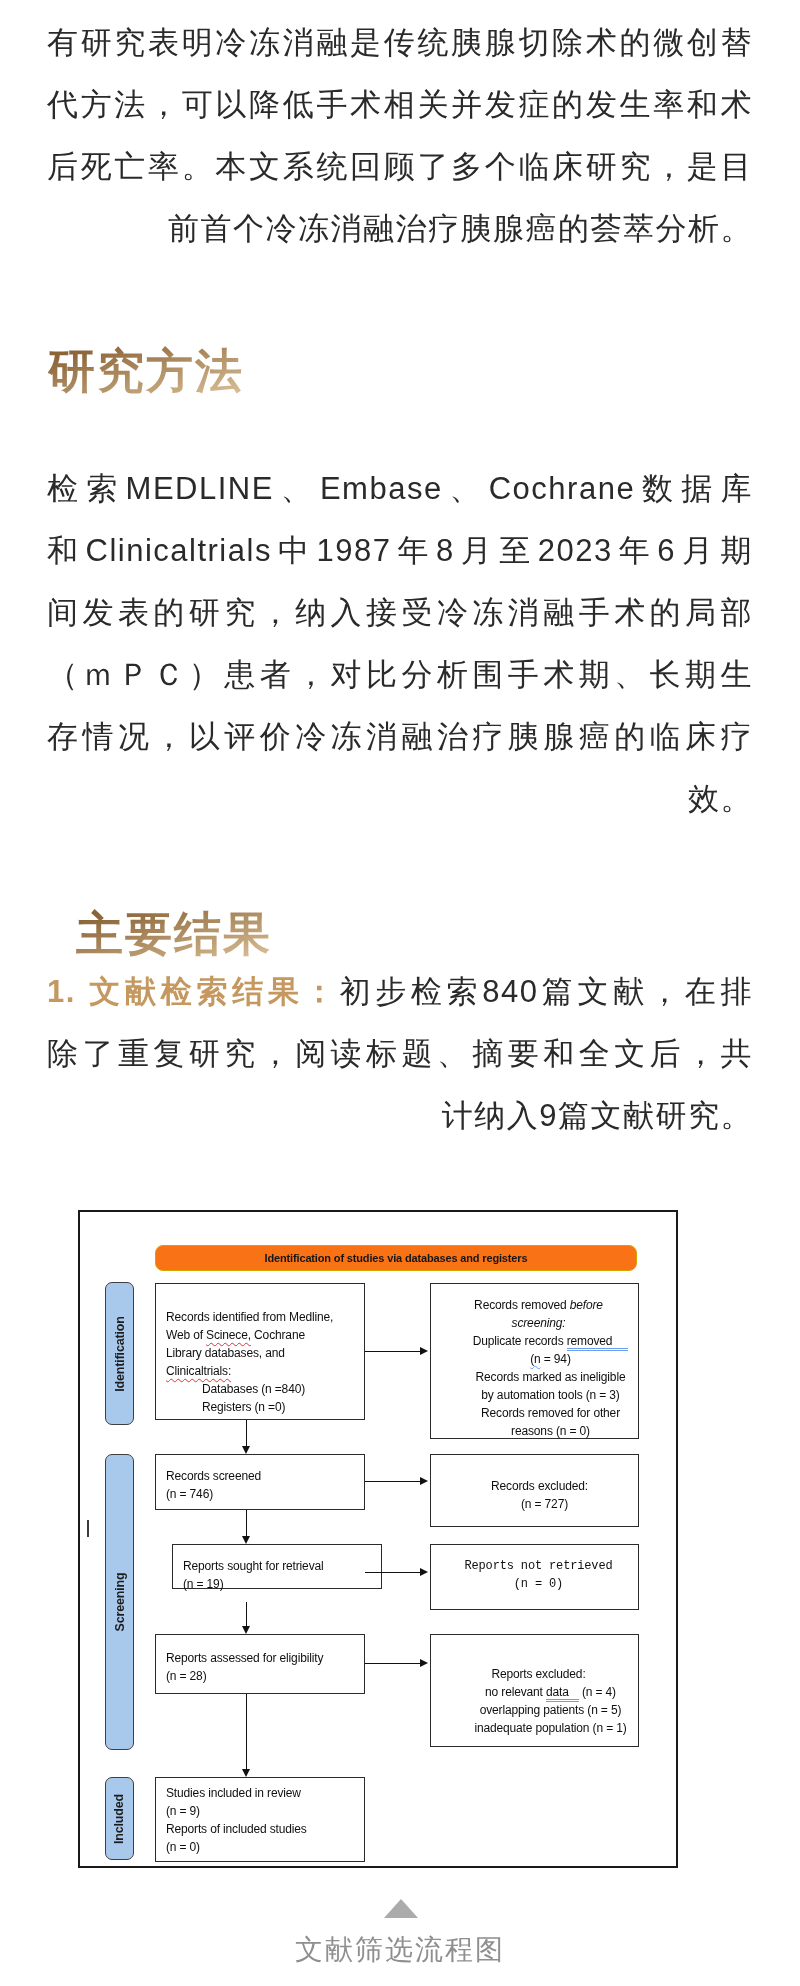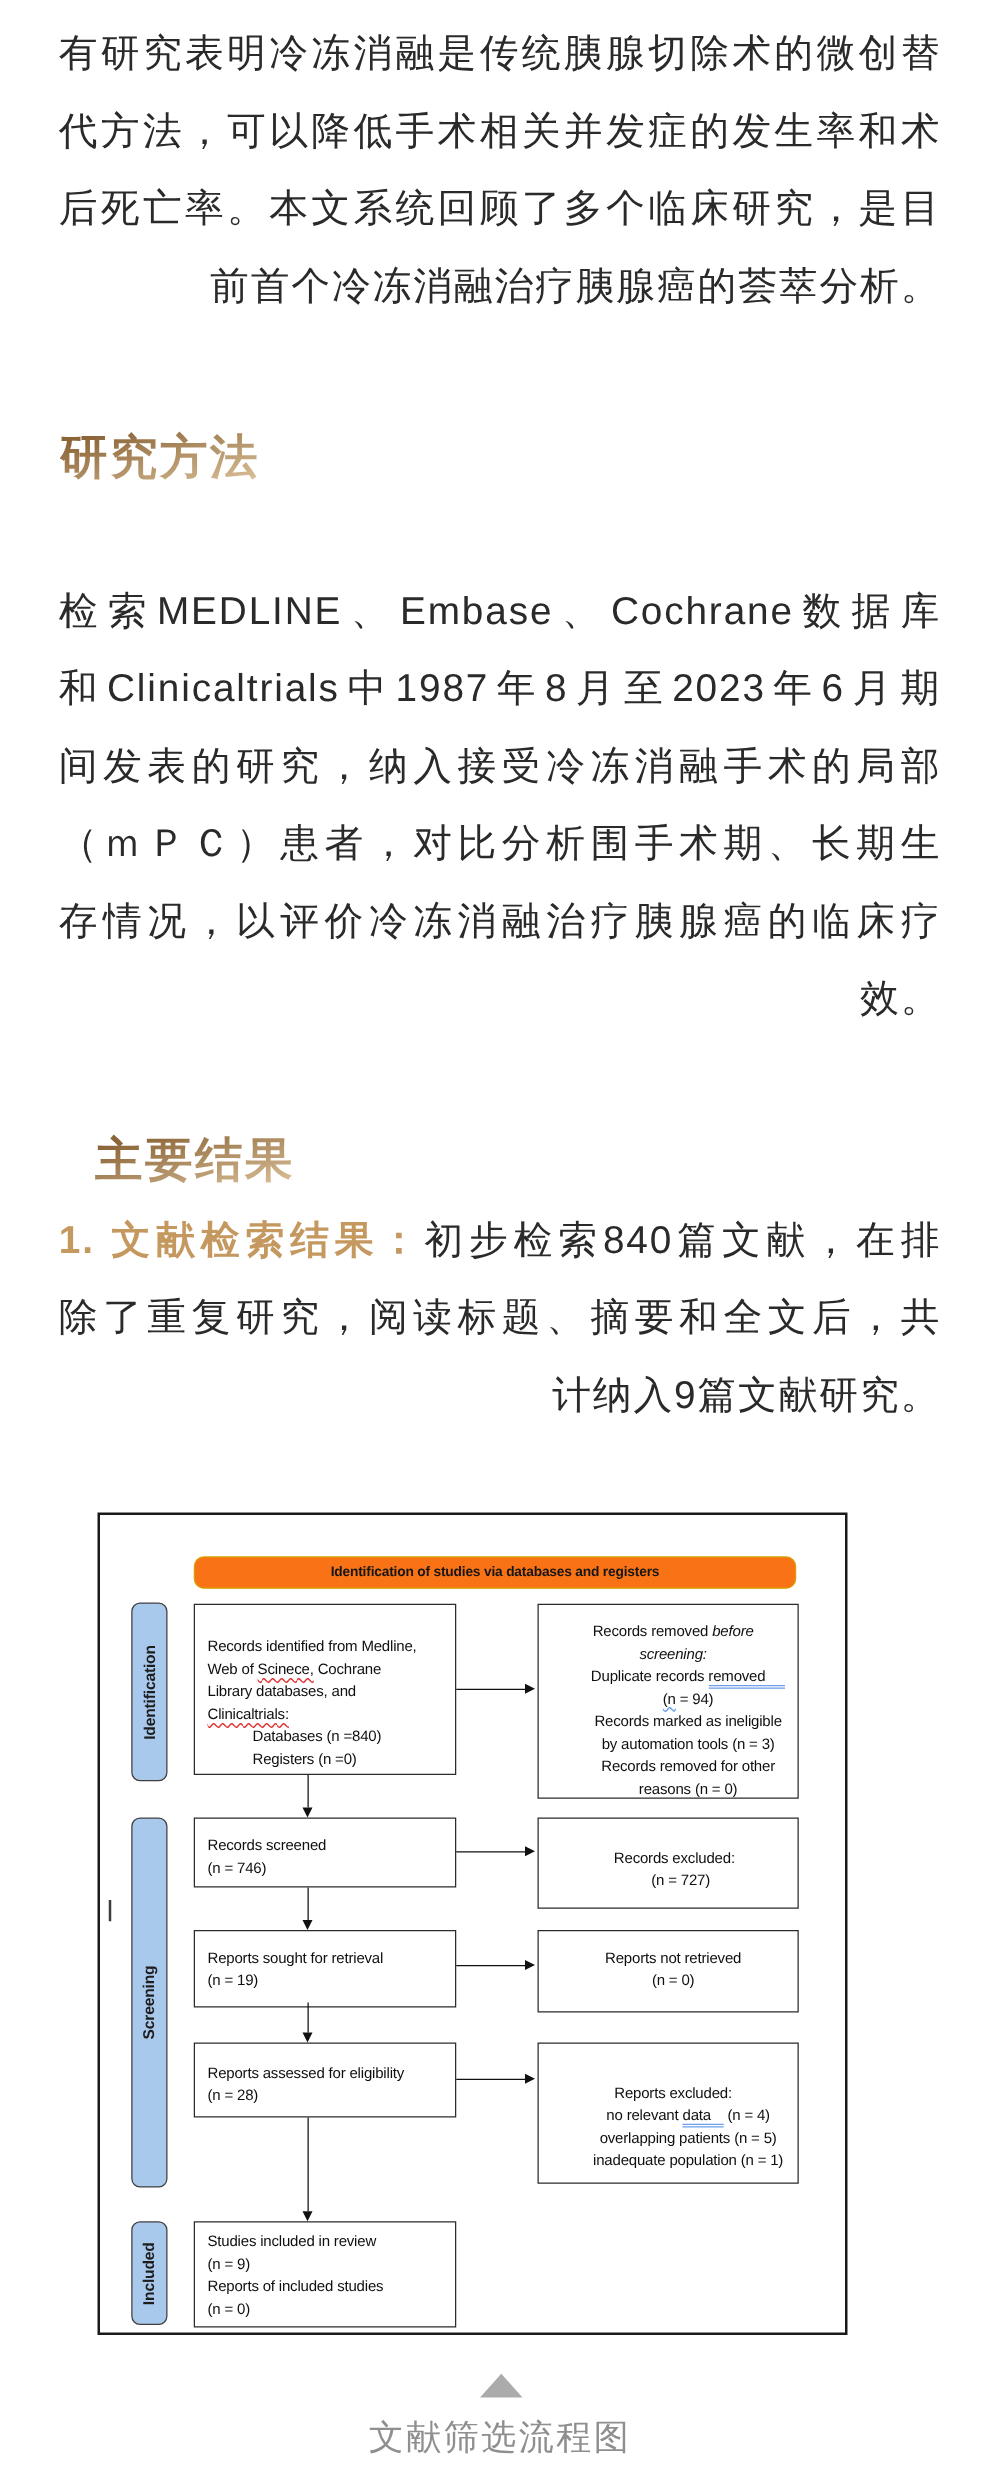--- a/index.html
+++ b/index.html
@@ -9,21 +9,21 @@
 
   
   .para{ position:absolute; left:47px; width:706px; color:#2a2a2a; font-size:31px; }
   .ln{ height:62px; line-height:62px; letter-spacing:1.5px; white-space:nowrap; }
   .ln.j{ text-align:justify; text-align-last:justify; white-space:normal; overflow:hidden; }
   .ln.last{ text-align:right; white-space:normal; }
   .p1{ top:12px; }
   .p2{ top:458px; }
   .p3{ top:961px; }
   .gold-heading{ position:absolute; left:48px; font-family:"Liberation Serif", serif; font-weight:700;
-                 font-size:38px; letter-spacing:2px;
+                 font-size:47px; letter-spacing:2px;
                  background:linear-gradient(165deg,#8a6337 15%,#d8bd94 90%);
                  -webkit-background-clip:text; background-clip:text; color:transparent; }
   .h-methods{ top:340px; }
   .h-results{ top:903px;margin-left:28px; }
   .lead{ color:#c4985f; font-weight:700; }
 
   
   .prisma{ position:absolute; left:78px; top:1210px; width:600px; height:658px;
            border:2px solid #1a1a1a; background:#ffffff; font-size:12px; color:#0f0f0f;
            letter-spacing:-0.15px; }
@@ -37,22 +37,22 @@
   .vl2{ top:242px; height:296px; }
   .vl3{ top:565px; height:83px; }
 
   .fbox{ position:absolute; background:#fff; border:1.3px solid #2b2b2b; line-height:18px; }
   .colL{ left:75px;  width:210px; }
   .colR{ left:350px; width:209px;text-align:center; }
   .L1{ top:71px;  height:137px; padding:24px 4px 0 10px; }
   .R1{ top:71px;  height:156px; padding:12px 2px 0 10px; }
   .L2{ top:242px; height:56px;  padding:12px 4px 16px 10px; }
   .R2{ top:242px; height:73px;  padding:22px 2px 0 12px; }
-  .L3{ top:332px; height:62px;  padding:12px 0 0 10px; }
-  .R3{ top:332px; height:66px;  padding:12px 2px 0 10px; }
+  .L3{ top:332px; height:45px;  padding:12px 0 0 10px;margin-left:17px; }
+  .R3{ top:332px; height:66px;  padding:12px 2px 0 10px;font-family:Liberation Mono, monospace; }
   .L4{ top:422px; height:60px;  padding:14px 4px 0 10px; }
   .R4{ top:422px; height:113px; padding:30px 2px 0 10px; }
   .L5{ top:565px; height:85px;  padding:6px 4px 0 10px; }
   .ind{ padding-left:36px; }
   .ind2{ padding-left:24px; }
   .it{ font-style:italic; }
   .sp{ text-decoration:underline wavy #e03131; text-decoration-thickness:1px; text-underline-offset:3px; }
   .gr{ border-bottom:3px double #6c9eec; padding-right:16px; }
   .gr2{ border-bottom:3px double #6c9eec; padding-right:10px; }
   .grw{ text-decoration:underline wavy #6c9eec; text-decoration-thickness:1px; text-underline-offset:2px; }

